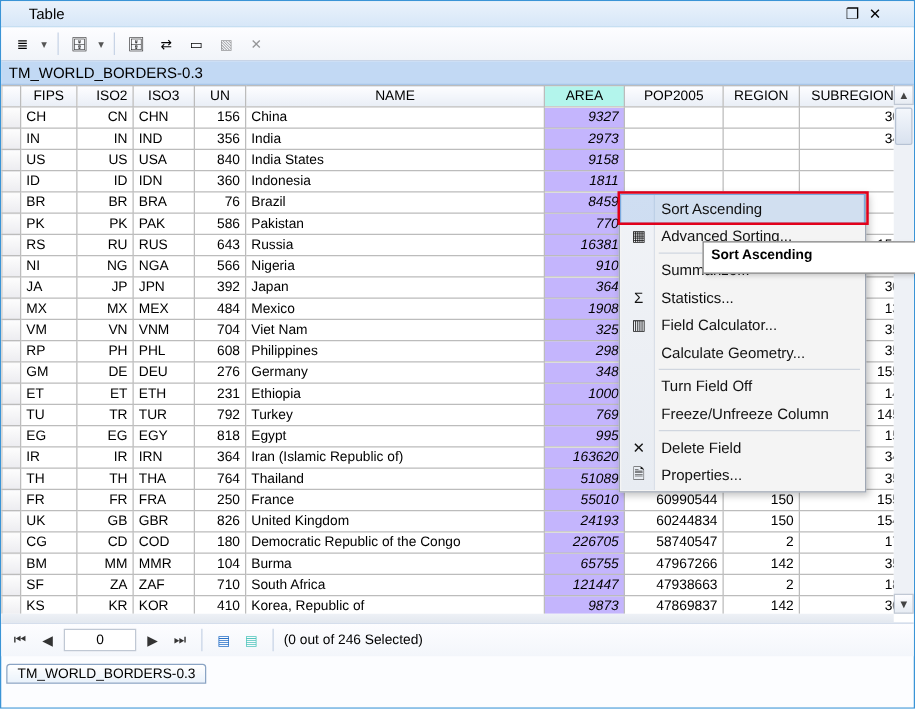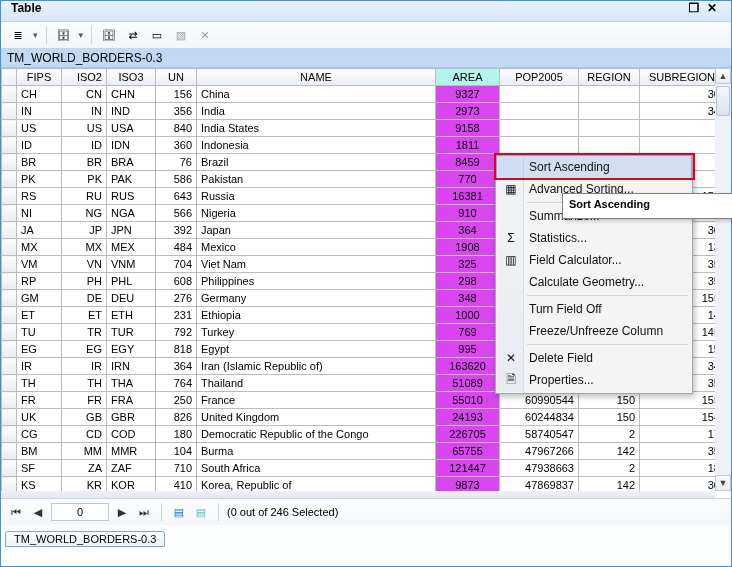--- a/index.html
+++ b/index.html
@@ -10,23 +10,22 @@
     background: #fff;
     color: #000;
     overflow: hidden;
   }
   
   .window { border: 1px solid #3a94d6; background: #fcfdff; box-sizing: border-box; height:567px; }
   .titlebar {
     height: 20px;
     background: linear-gradient(#eaf2fb, #d7e7f8);
     border-bottom: 1px solid #b8d6ee;
-    display: flex; padding: 0 10px;
+    display: flex; align-items: center; padding: 0 22px;
     font-size: 12px;
-    font-weight: bold;
   }
   .titlebar .spacer { flex: 1; }
   .titlebar .winbtn { width: 18px; height: 14px; display: inline-flex; align-items:center; justify-content:center; cursor:default;}
   .toolbar {
     height: 26px; background: linear-gradient(#fdfdff,#f1f4f9);
     border-bottom: 1px solid #c8d4e6;
     display: flex; align-items: center; gap: 2px; padding: 0 6px;
   }
   .tbicon { width: 22px; height: 22px; display:flex;align-items:center;justify-content:center; border-radius:2px;}
   .dropcaret { font-size: 9px; color:#555; padding:0 2px;}
@@ -37,21 +36,21 @@
     background:#c2d9f4; border-bottom:1px solid #a8c6e8; font-size:12px;}
   
   .gridwrap { position:relative; height: 430px; border-bottom:1px solid #c8d4e6; background:#fff;}
   .grid { position:absolute; inset:0 16px 7px 0; overflow:hidden;}
   table { border-collapse: collapse; table-layout: fixed; width: 100%; }
   th, td { border: 1px solid #bcbcbc; height: 16px; line-height:16px; padding: 0 4px;
     white-space: nowrap; overflow:hidden; text-overflow: clip; font-size:11px;}
   th { background: linear-gradient(#fdfdff,#e9eef6); text-align:center; font-weight:normal;}
   td.rowhdr { background: linear-gradient(#fdfdfd,#ececf0); width:14px; padding:0;}
   td.num { text-align:right; }
-  td.area { background:#d946ef; text-align:center;}
+  td.area { background:#c4b5fd; text-align:right;font-style:italic;}
   .grid thead th:first-child { width:14px; padding:0;}
   
   .c-fips{width:36px;} .c-iso2{width:36px;text-align:right;} .c-iso3{width:40px;}
   .c-un{width:32px; text-align:center;} .c-name{width:230px;}
   .c-area{width:55px;} .c-pop{width:70px;} .c-reg{width:52px;} .c-sub{width:76px;}
   
   .vscroll { position:absolute; right:0; top:0; bottom:7px; width:16px; background:#eef1f6;}
   .vscroll .btn, .hscroll .btn { background:linear-gradient(#fdfdff,#e7ecf3); border:1px solid #c0c8d4; box-sizing:border-box;}
   .vscroll .btn { height:16px; display:flex;align-items:center;justify-content:center;}
   .vscroll .track { position:absolute; top:16px; bottom:16px; left:0; right:0;}

